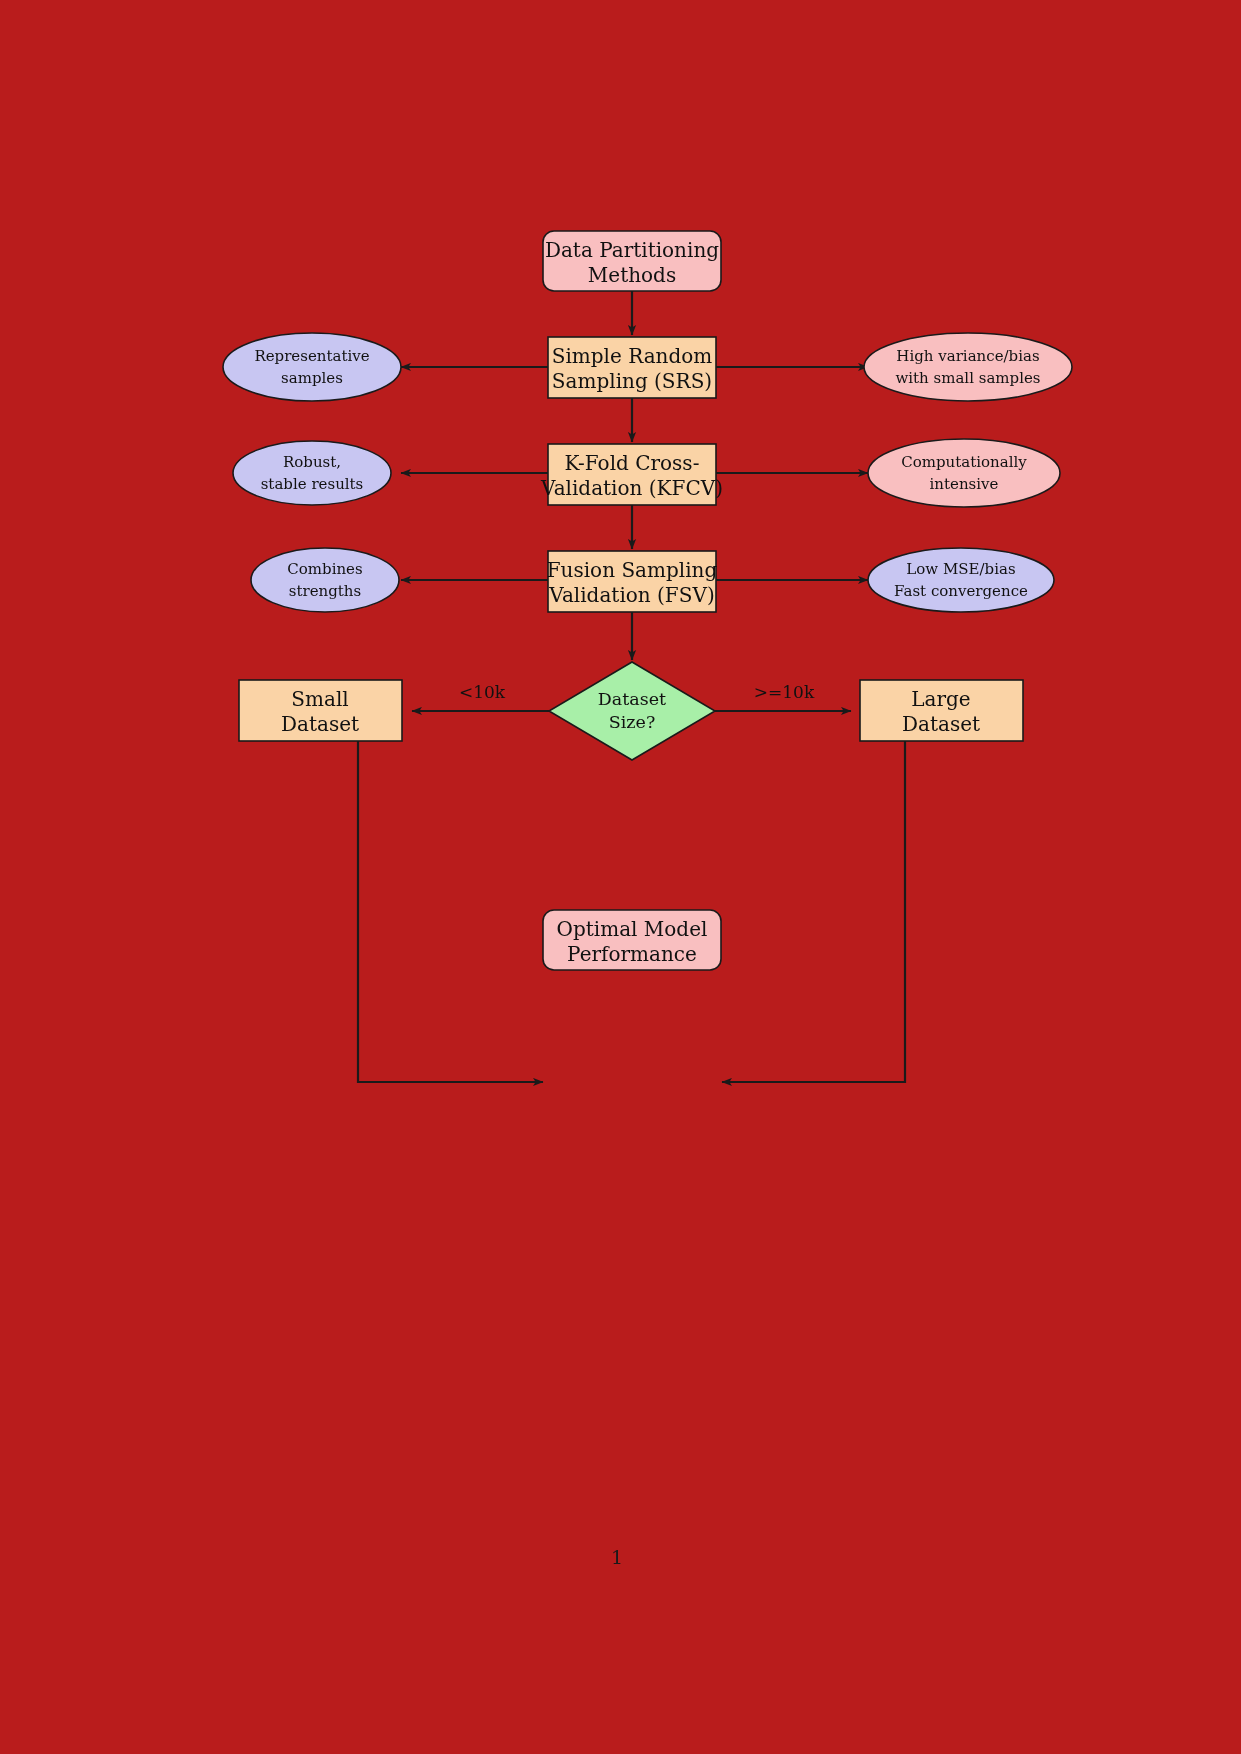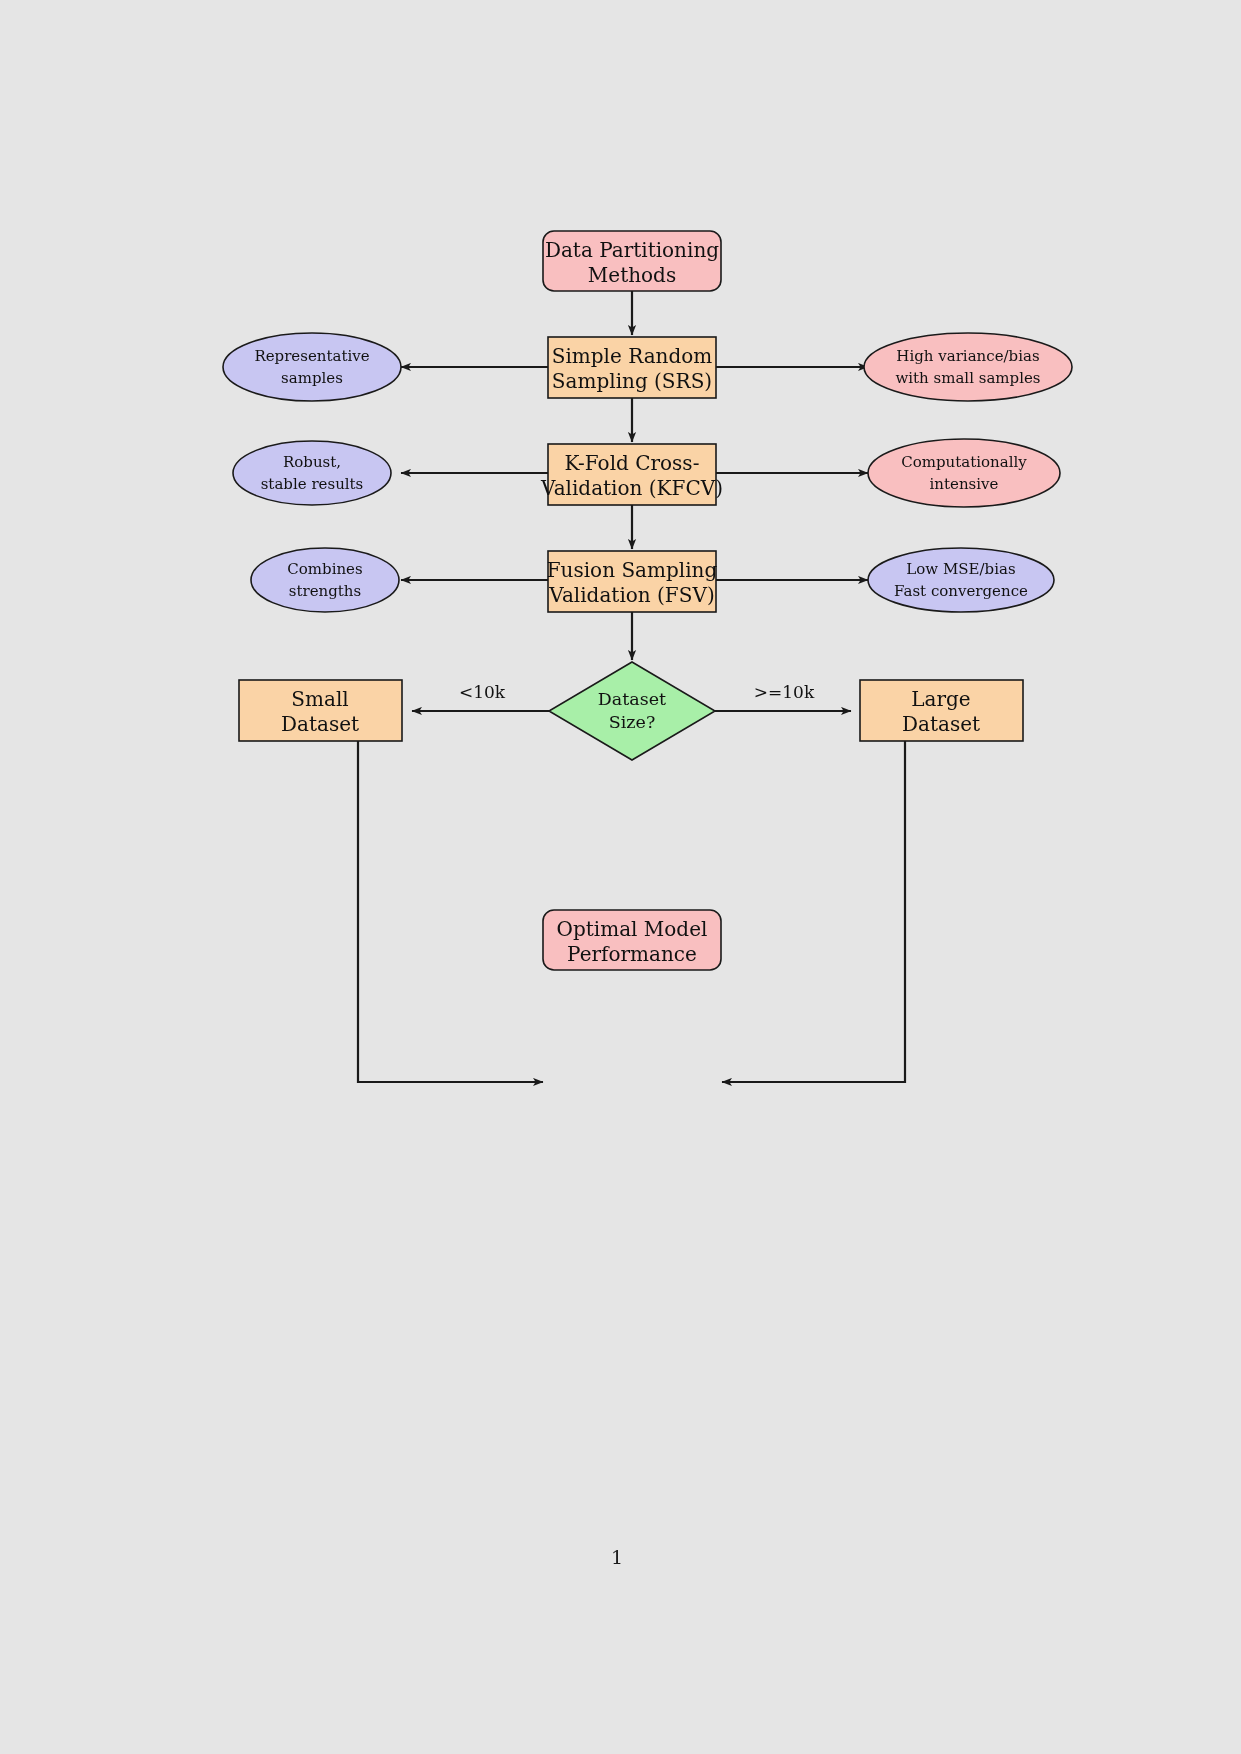--- a/index.html
+++ b/index.html
@@ -9,21 +9,21 @@
     background: #ffffff;
   }
   body {
     font-family: "DejaVu Serif", "Liberation Serif", serif;
     color: #000000;
   }
   #page {
     position: relative;
     width: 1241px;
     height: 1754px;
-    background: #e5e5e5;
+    background: #b91c1c;
     overflow: hidden;
   }
   #diagram-svg {
     position: absolute;
     left: 0;
     top: 0;
     width: 1241px;
     height: 1754px;
   }
   .node-shape {

